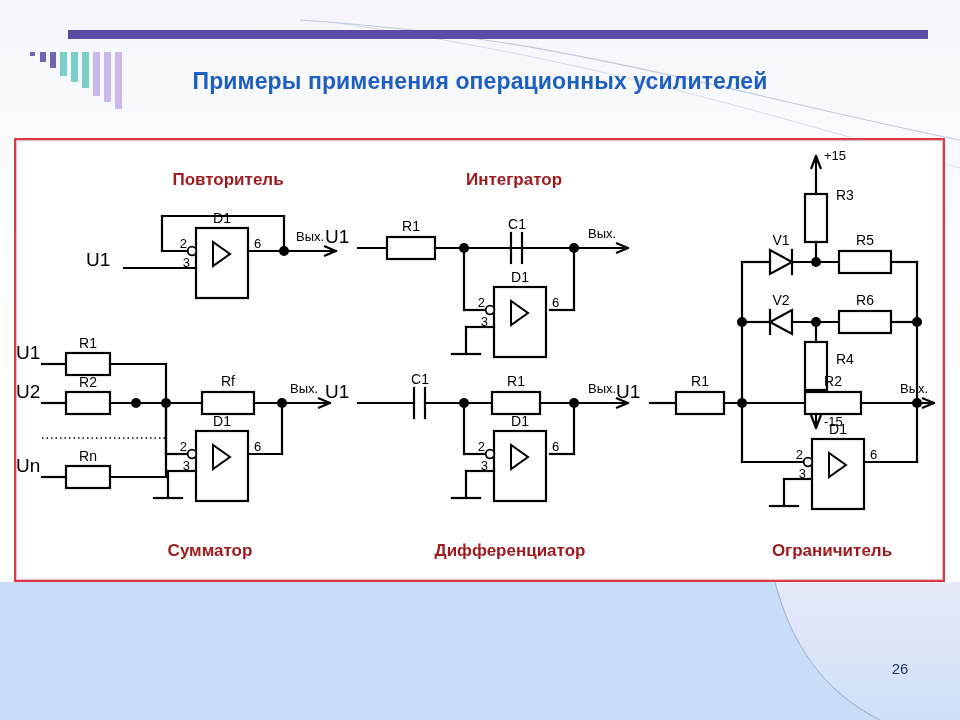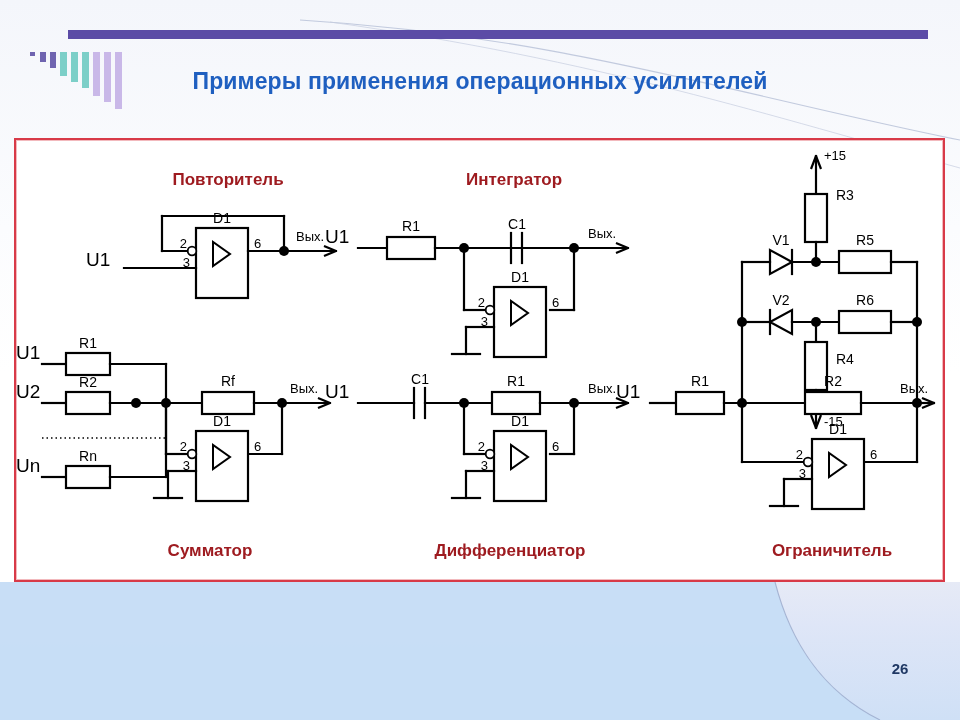--- a/index.html
+++ b/index.html
@@ -91,21 +91,20 @@
     width: 931px; height: 444px;
   }
   
   .page-number {
     position: absolute;
     left: 880px; top: 660px;
     width: 40px;
     text-align: center;
     font-size: 15px;
     color: #1f3864;
-    font-weight: bold;
   }
   
   svg text { font-family: "Liberation Sans", sans-serif; }
   .lbl-heading {
     font-size: 17px;
     font-weight: bold;
     fill: #9e1b20;
   }
   .lbl-sig {
     font-size: 19px;

